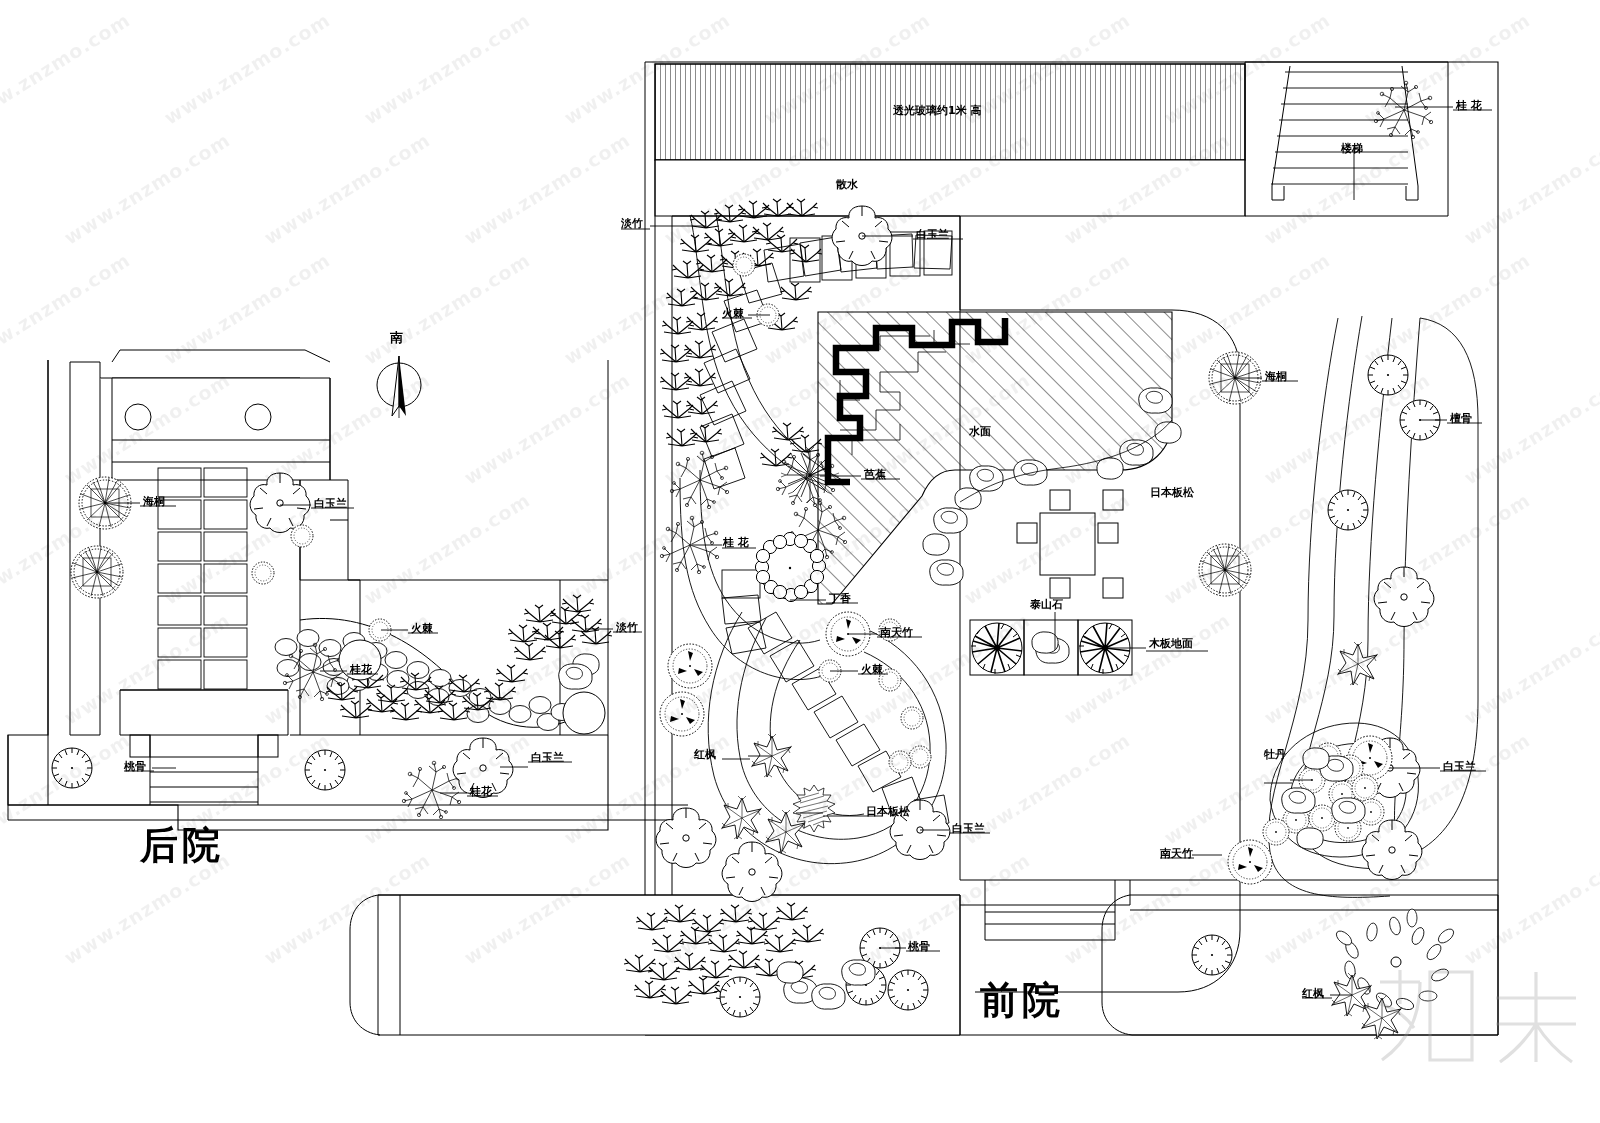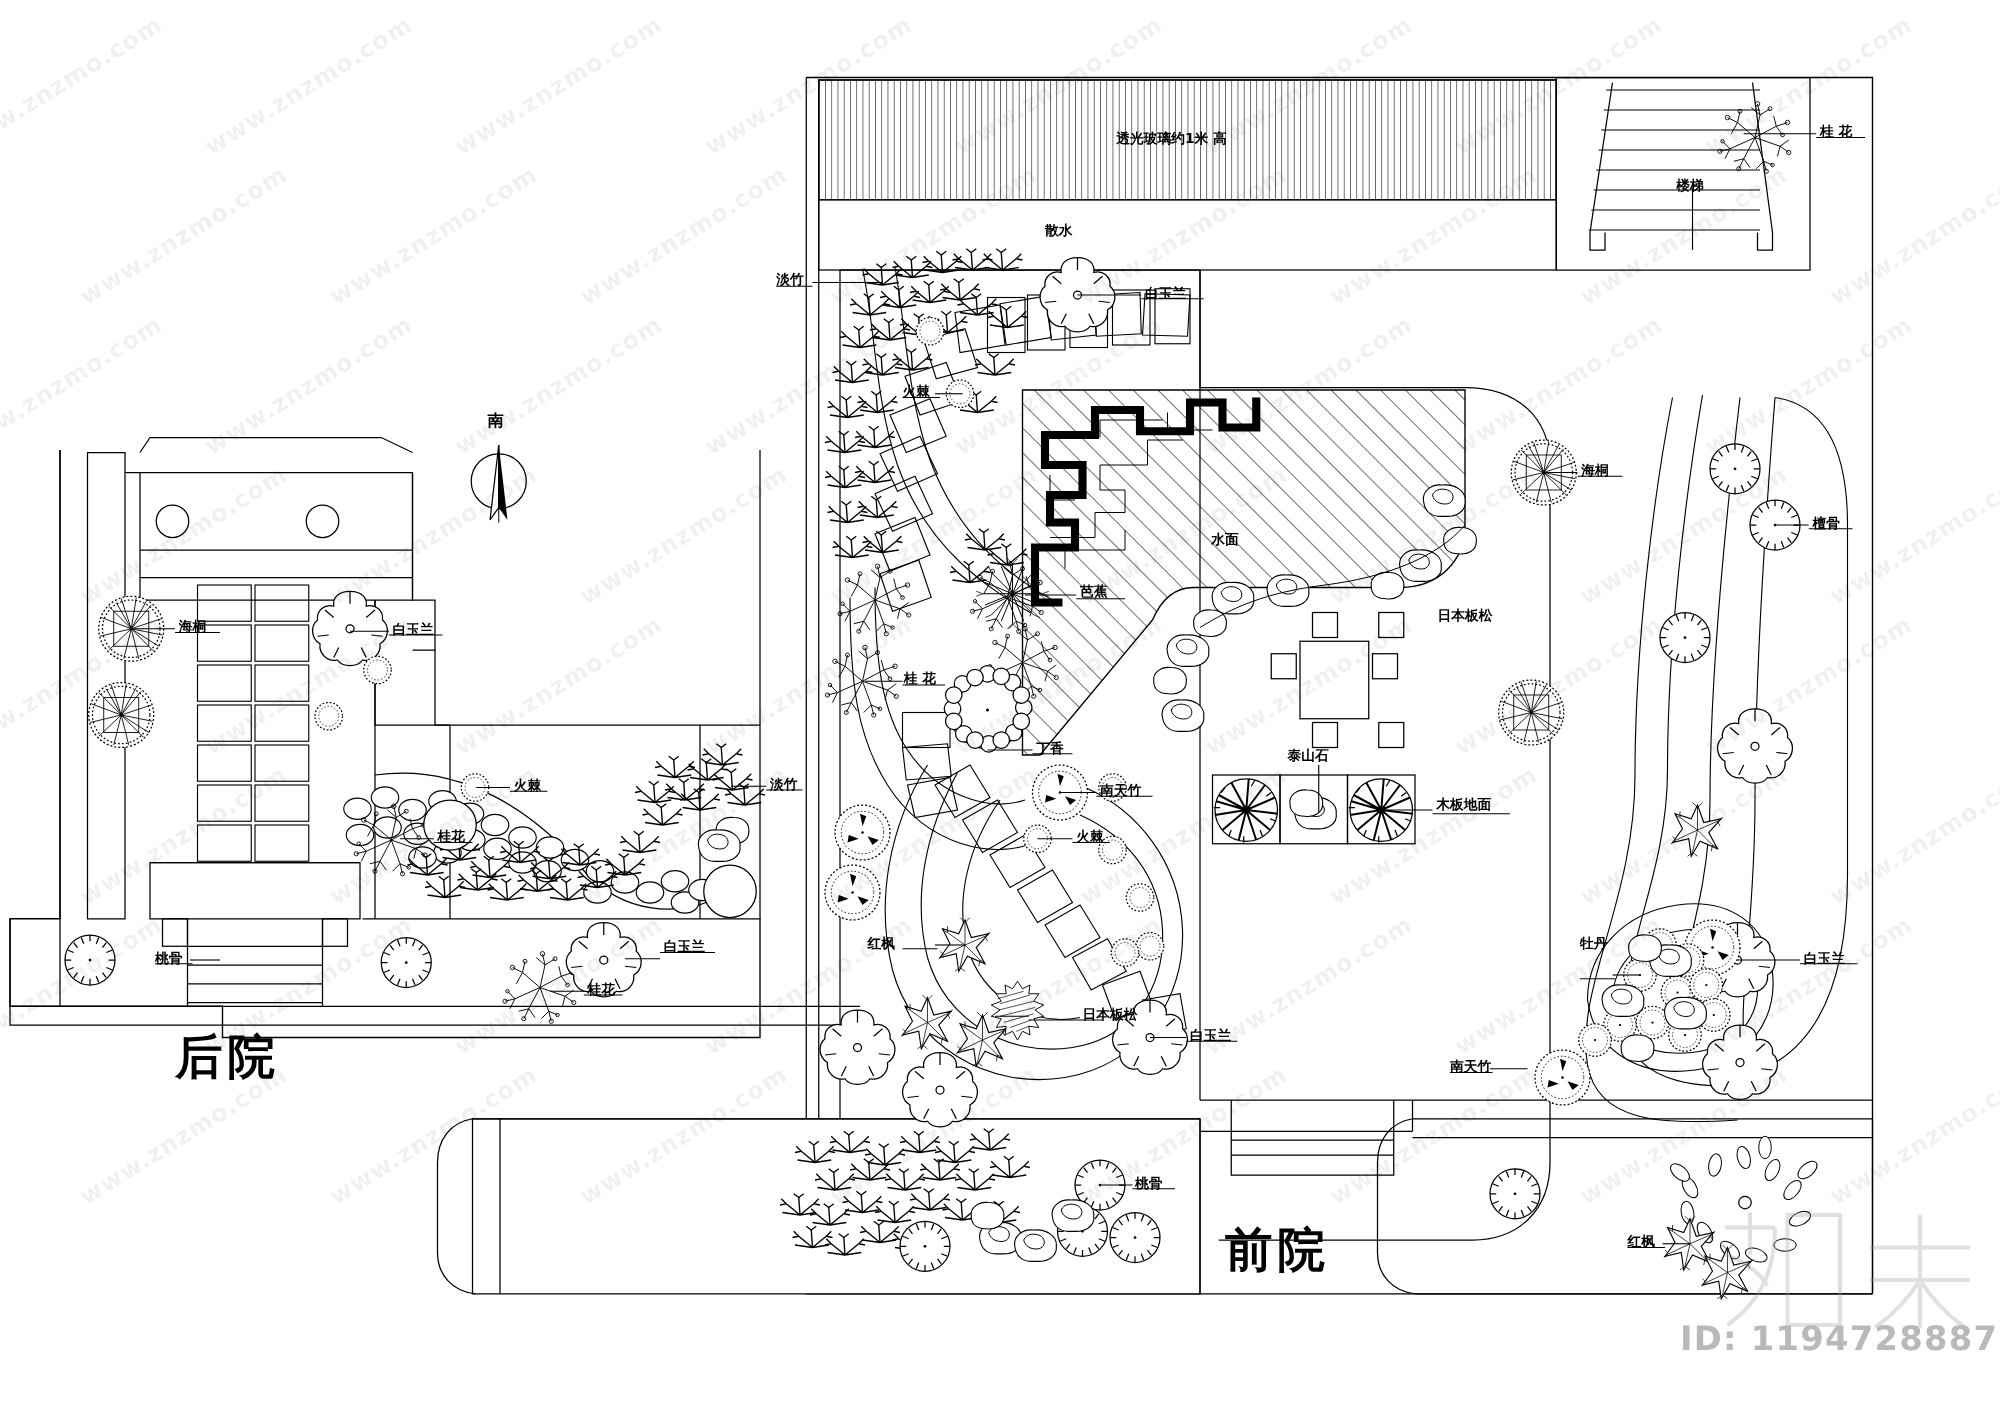--- a/index.html
+++ b/index.html
@@ -848,15 +848,14 @@
   <div class="zwm" style="left:1368px;top:962px;">
     <svg width="215" height="110" viewBox="0 0 215 110">
       <g fill="none" stroke="#9a9a9a" stroke-width="3.2">
         <path d="M12,20 L52,20 M32,8 L32,42 M12,42 C12,42 32,46 46,66 M52,20 C52,52 42,78 14,98"></path>
         <path d="M62,10 L62,98 L104,98 L104,10 Z"></path>
         <path d="M128,36 L208,36 M128,62 L208,62 M168,10 L168,100
                  M168,62 C158,78 146,90 132,100 M168,62 C178,78 190,90 204,100"></path>
       </g>
     </svg>
   </div>
-  <div class="idtag" style="left:1344px;top:1056px;">ID: 1194728887</div>
 
 </div>
 
 </body></html>

